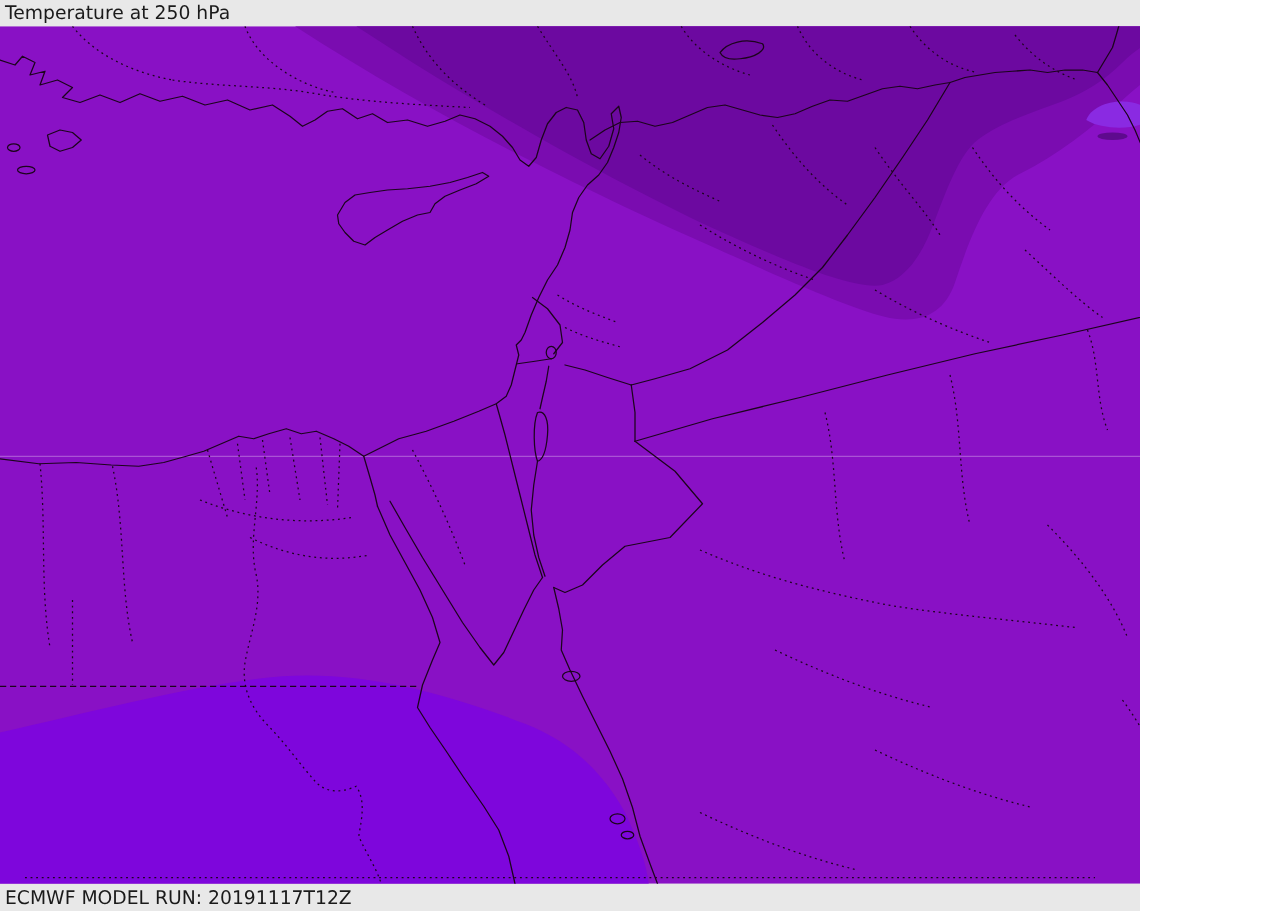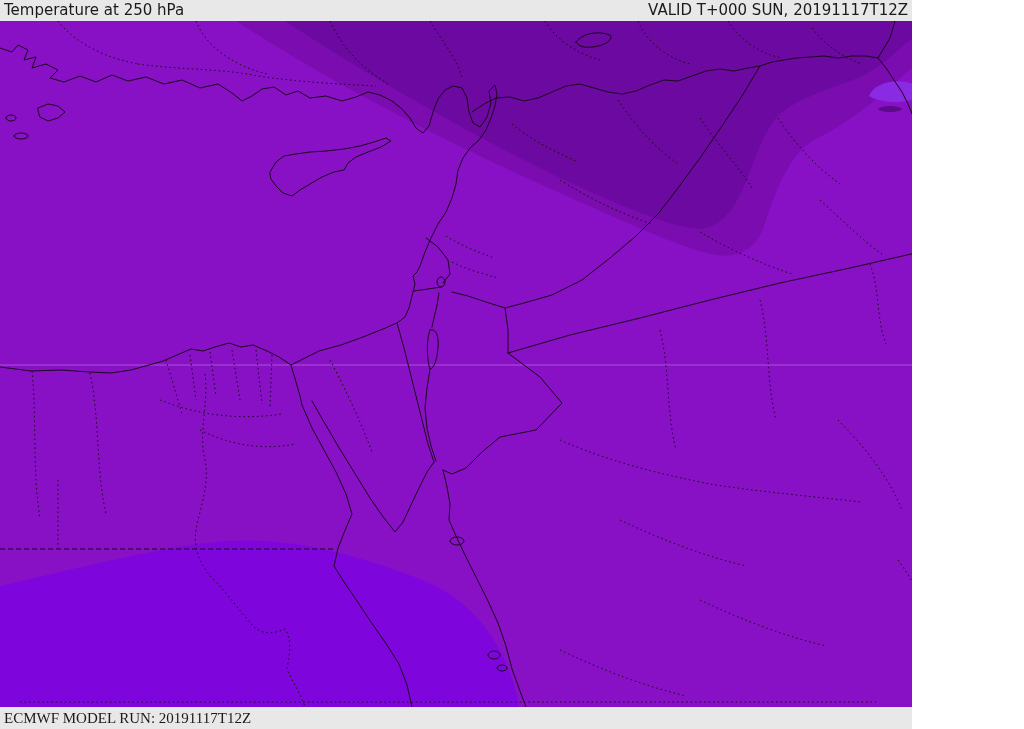--- a/index.html
+++ b/index.html
@@ -8,33 +8,32 @@
     font-family:"DejaVu Sans","Liberation Sans",sans-serif;
     display:flex;flex-direction:column;overflow:hidden;position:relative;
     background:#e8e8e8;
   }
   .bar{
     background:#e8e8e8;color:#1a1a1a;
     display:flex;justify-content:space-between;align-items:center;
     padding:0 4px;box-sizing:border-box;white-space:nowrap;
   }
   .bar.top{height:21px;font-size:15px;line-height:21px;}
-  .bar.bottom{height:22px;font-size:15px;line-height:22px;font-family:Liberation Serif, serif;}
+  .bar.bottom{height:22px;font-size:15px;line-height:22px;}
   .map{flex:1;position:relative;}
   .map svg{display:block;width:1024px;height:686px;}
   .gridline{opacity:.28;}
 </style>
 </head>
 <body>
 
 <div class="screen">
 
   <div class="bar top">
     <span>Temperature at 250 hPa</span>
-    <span>VALID T+000 SUN, 20191117T12Z</span>
   </div>
 
   <div class="map">
     <svg viewBox="0 21 1024 686" xmlns="http://www.w3.org/2000/svg">
 
       <g>
         <rect x="0" y="21" width="1024" height="686" fill="#8911c5"></rect>
         <path d="M 236,21 L 992,21 L 992,32 C 955,38 925,55 898,80 C 872,104 846,124 816,139 C 790,152 776,190 764,226 C 756,250 738,258 716,255 C 690,251 638,228 560,193 C 480,157 356,99 236,21 Z" fill="#7a0cb0"></path>
         <path d="M 285,21 L 948,21 C 930,27 912,36 898,50 C 884,64 868,74 850,81 C 826,90 800,98 782,112 C 768,123 758,150 748,176 C 740,198 728,222 706,228 C 684,232 636,212 578,186 C 518,159 420,106 330,50 Z" fill="#6c09a0"></path>
         <path d="M 1024,195 C 990,220 958,255 942,300 C 930,340 942,385 938,425 C 934,462 942,496 966,522 C 984,541 1004,551 1024,557 Z" fill="#7a0cb0"></path>

